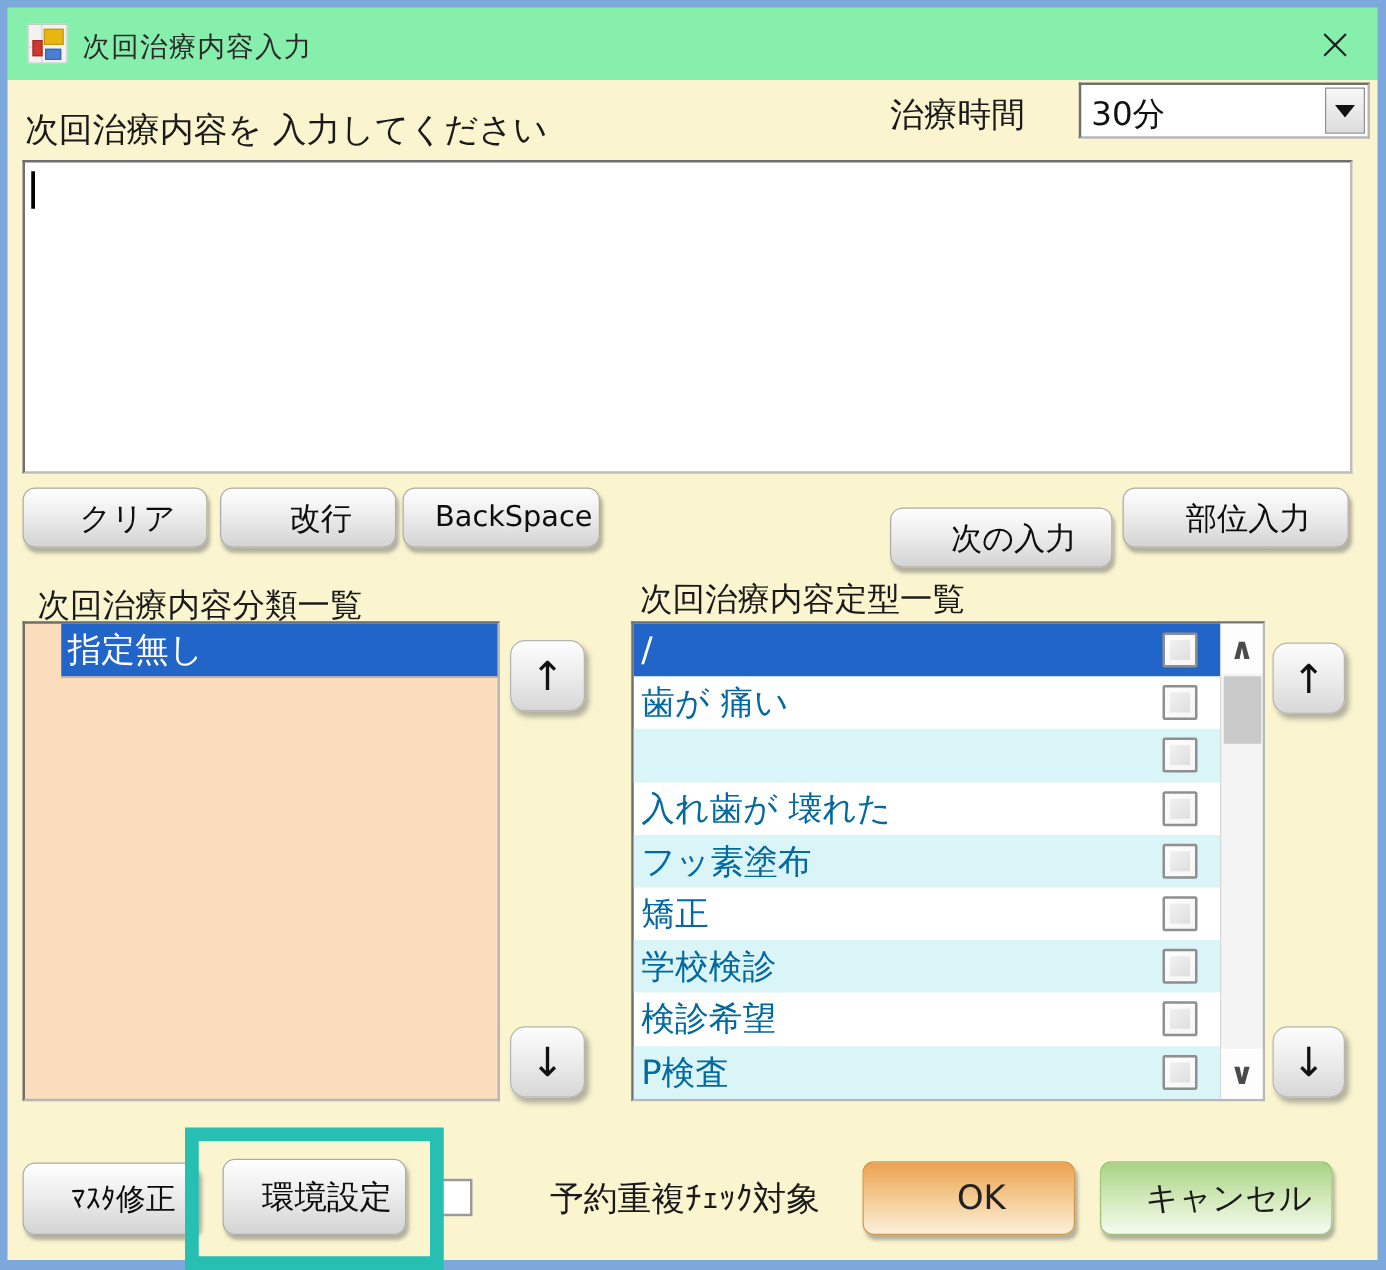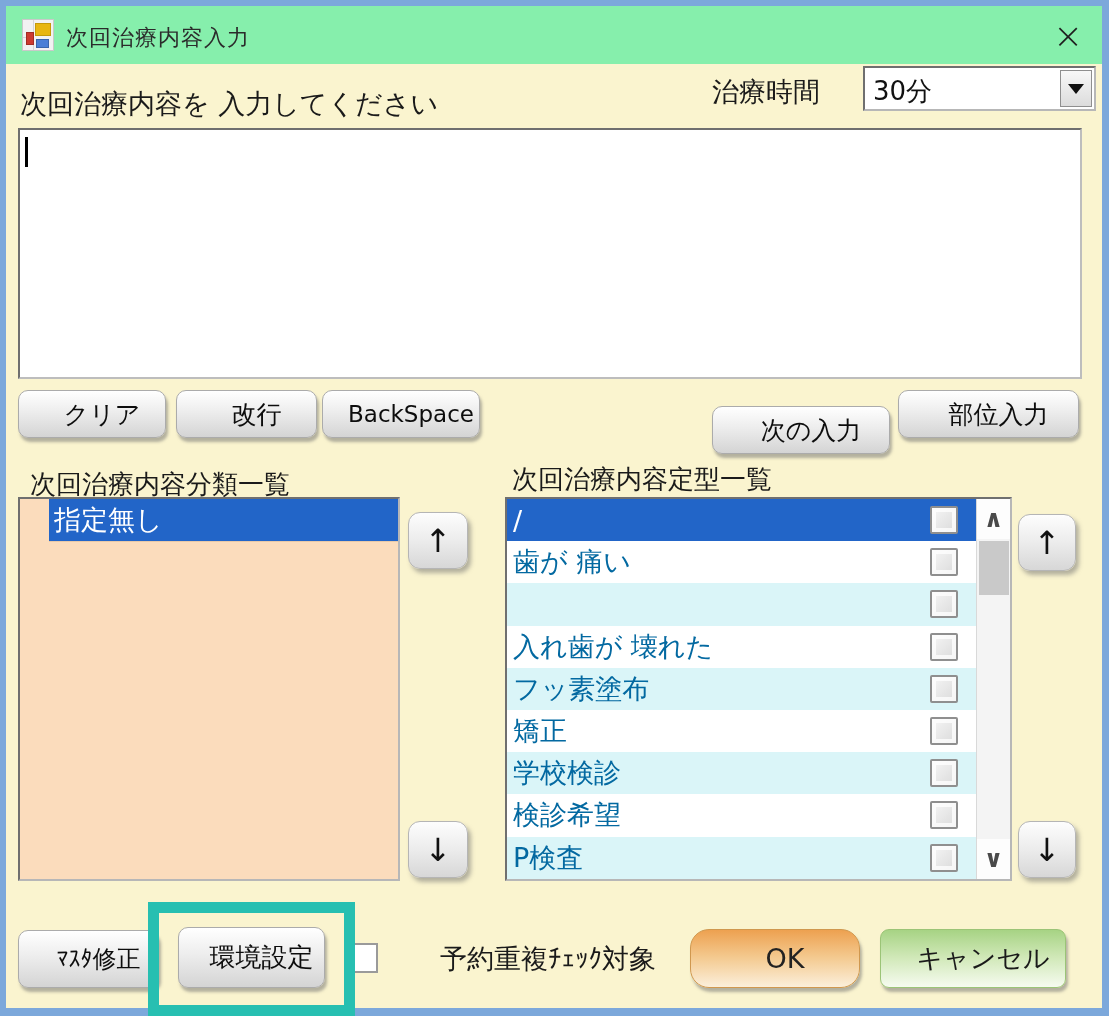--- a/index.html
+++ b/index.html
@@ -134,21 +134,21 @@
   .btn-master { left:18px;  top:930px; width:141px; height:58px; font-size:24px; }
   .btn-env    { left:178px; top:927px; width:147px; height:61px; font-size:26px; }
   .dup-chk {
     left:348px; top:943px; width:30px; height:30px;
     background:#ffffff; border:2px solid #9a9a9a;
   }
   .dup-label { left:392px; top:941px; font-size:27px;margin-left:48px; }
   .btn-ok {
     left:690px; top:929px; width:170px; height:59px; font-size:27px; color:#222;
     background:linear-gradient(180deg,#eda150 0%,#f4cb92 50%,#fbefdb 100%);
-    border:1px solid #d0984f; border-radius:19px;
+    border:1px solid #d0984f; border-radius:9px;
   }
   .btn-cancel {
     left:880px; top:929px; width:186px; height:59px; font-size:26px; color:#1a1a1a;
     background:linear-gradient(180deg,#a7d384 0%,#d2e9ba 50%,#f6fbf0 100%);
     border:1px solid #9bc477; border-radius:9px;
   }
 
   .teal-highlight {
     position:absolute; left:148px; top:902px; width:207px; height:114px;
     border:11px solid #27bfb1; z-index:60; pointer-events:none;

